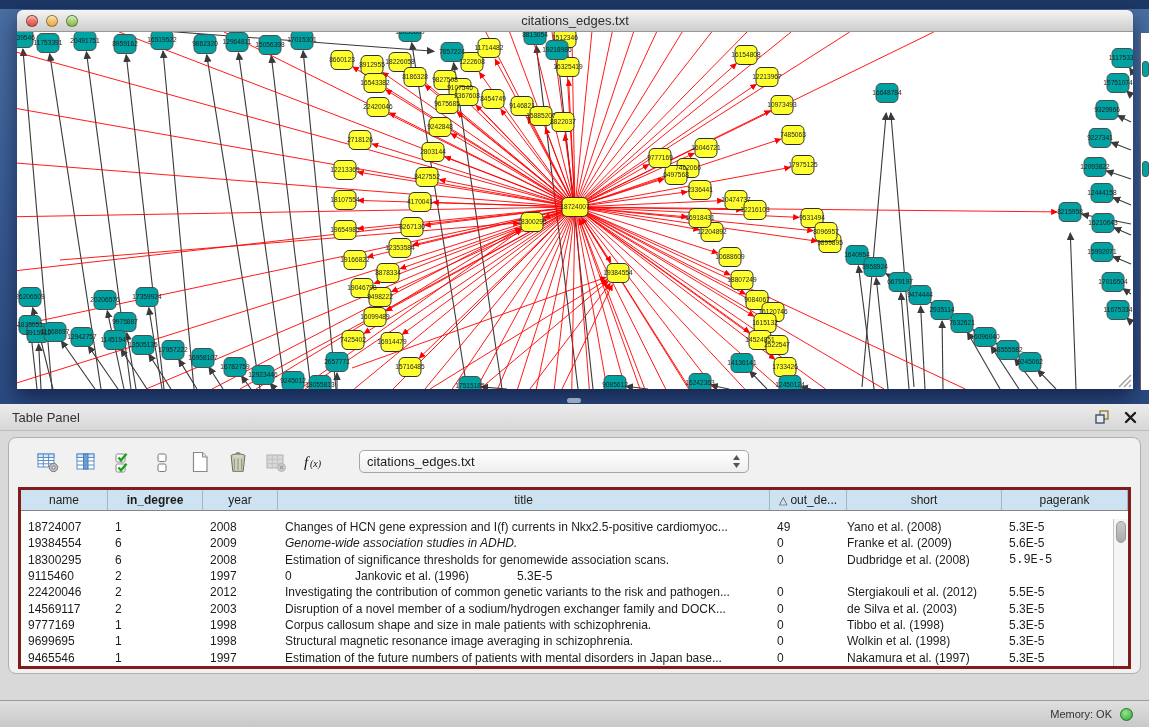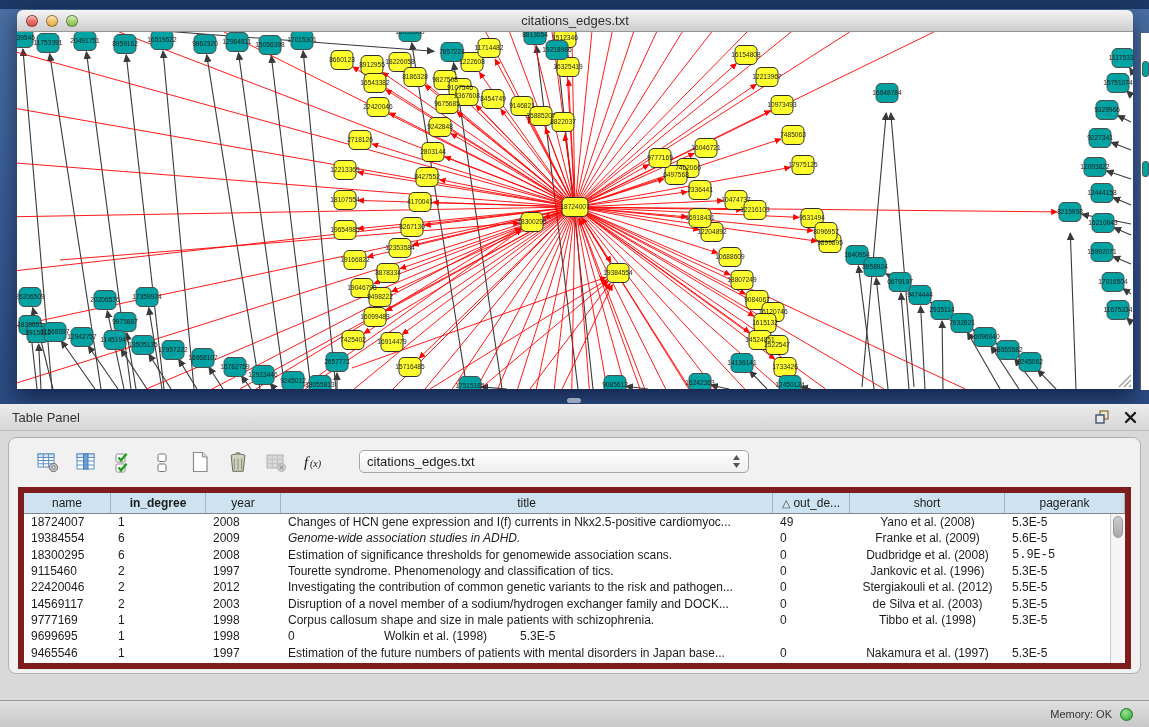--- a/index.html
+++ b/index.html
@@ -48,29 +48,29 @@
   .toolbar { position:absolute; left:0; top:0; height:47px; display:flex;
     align-items:center; padding-left:26px; }
   .tbicon { width:26px; height:26px; margin-right:12px; display:flex;
     align-items:center; justify-content:center; }
   .combo { margin-left:20px; width:390px; height:23px;
     background:linear-gradient(#ffffff,#efefef); border:1px solid #a6a6a6;
     border-radius:5px; display:flex; align-items:center; padding:0 7px; }
   .combo .cval { flex:1; font-size:13px; color:#1e1e1e; }
 
   .tablewrap { position:absolute; left:9px; top:49px; right:9px; bottom:4px;
-    background:#fff; border:6px solid #7f1d1d; display:flex; flex-direction:column; position:absolute; }
+    background:#fff; border:3px solid #7f1d1d; display:flex; flex-direction:column; position:absolute;gap:8px; }
   .thead { display:flex; height:21px; background:#cde3f1; border-bottom:1px solid #858585; flex:0 0 21px; }
   .th { border-right:1px solid #9fb6c4; display:flex; align-items:center;
     justify-content:center; font-size:12px; color:#1c1c1c; overflow:hidden; white-space:nowrap; }
   .th .sortglyph { color:#444; font-size:11px; margin-right:3px; }
   .tbody { flex:1; position:relative; overflow:hidden; }
   .tr { display:flex; height:16.3px; align-items:center; }
   .td { font-size:12px; color:#1c1c1c; padding-left:7px; white-space:nowrap; overflow:hidden; }
-  .td.center { text-align:center; padding-left:0; }
+  .td.center { text-align:left; padding-left:0; }
   .vscroll { position:absolute; right:0; top:0; bottom:0; width:15px;
     background:#f5f5f5; border-left:1px solid #c9c9c9; }
   .vthumb { position:absolute; left:2px; right:2px; top:2px; height:22px; border-radius:6px;
     background:linear-gradient(#cbcbcb,#a9a9a9); border:1px solid #9c9c9c; }
 
   .tabsrow { position:absolute; left:0; top:270px; width:100%; display:flex; justify-content:center; }
   .seg { display:flex; border:1px solid #8d8d8d; border-radius:5px; overflow:hidden;
     background:linear-gradient(#fefefe,#e9e9e9); box-shadow:0 1px 0 rgba(255,255,255,.8); }
   .seg .tab { padding:4px 15px; font-size:13px; color:#222; border-left:1px solid #bdbdbd; }
   .seg .tab:first-child { border-left:none; }
@@ -701,21 +701,20 @@
             <div class="td" style="width: 75px; flex: 0 0 75px;">2008</div>
             <div class="td" style="width: 492px; flex: 0 0 492px;">Estimation of significance thresholds for genomewide association scans.</div>
             <div class="td" style="width: 77px; flex: 0 0 77px;">0</div>
             <div class="td center" style="width: 155px; flex: 0 0 155px;">Dudbridge et al. (2008)</div>
             <div class="td" style="flex: 1 1 0%; font-family: Liberation Mono, monospace;">5.9E-5</div>
           </div>
           <div class="tr">
             <div class="td" style="width: 87px; flex: 0 0 87px;">9115460</div>
             <div class="td" style="width: 95px; flex: 0 0 95px;">2</div>
             <div class="td" style="width: 75px; flex: 0 0 75px;">1997</div>
-            <div class="td" style="width: 492px; flex: 0 0 492px;">Tourette syndrome. Phenomenology and classification of tics.</div>
             <div class="td" style="width: 77px; flex: 0 0 77px;">0</div>
             <div class="td center" style="width: 155px; flex: 0 0 155px;">Jankovic et al. (1996)</div>
             <div class="td" style="flex: 1 1 0%;">5.3E-5</div>
           </div>
           <div class="tr">
             <div class="td" style="width: 87px; flex: 0 0 87px;">22420046</div>
             <div class="td" style="width: 95px; flex: 0 0 95px;">2</div>
             <div class="td" style="width: 75px; flex: 0 0 75px;">2012</div>
             <div class="td" style="width: 492px; flex: 0 0 492px;">Investigating the contribution of common genetic variants to the risk and pathogen...</div>
             <div class="td" style="width: 77px; flex: 0 0 77px;">0</div>
@@ -737,20 +736,21 @@
             <div class="td" style="width: 75px; flex: 0 0 75px;">1998</div>
             <div class="td" style="width: 492px; flex: 0 0 492px;">Corpus callosum shape and size in male patients with schizophrenia.</div>
             <div class="td" style="width: 77px; flex: 0 0 77px;">0</div>
             <div class="td center" style="width: 155px; flex: 0 0 155px;">Tibbo et al. (1998)</div>
             <div class="td" style="flex: 1 1 0%;">5.3E-5</div>
           </div>
           <div class="tr">
             <div class="td" style="width: 87px; flex: 0 0 87px;">9699695</div>
             <div class="td" style="width: 95px; flex: 0 0 95px;">1</div>
             <div class="td" style="width: 75px; flex: 0 0 75px;">1998</div>
+            <div class="td" style="width: 492px; flex: 0 0 492px;">Structural magnetic resonance image averaging in schizophrenia.</div>
             <div class="td" style="width: 77px; flex: 0 0 77px;">0</div>
             <div class="td center" style="width: 155px; flex: 0 0 155px;">Wolkin et al. (1998)</div>
             <div class="td" style="flex: 1 1 0%;">5.3E-5</div>
           </div>
           <div class="tr">
             <div class="td" style="width: 87px; flex: 0 0 87px;">9465546</div>
             <div class="td" style="width: 95px; flex: 0 0 95px;">1</div>
             <div class="td" style="width: 75px; flex: 0 0 75px;">1997</div>
             <div class="td" style="width: 492px; flex: 0 0 492px;">Estimation of the future numbers of patients with mental disorders in Japan base...</div>
             <div class="td" style="width: 77px; flex: 0 0 77px;">0</div>

